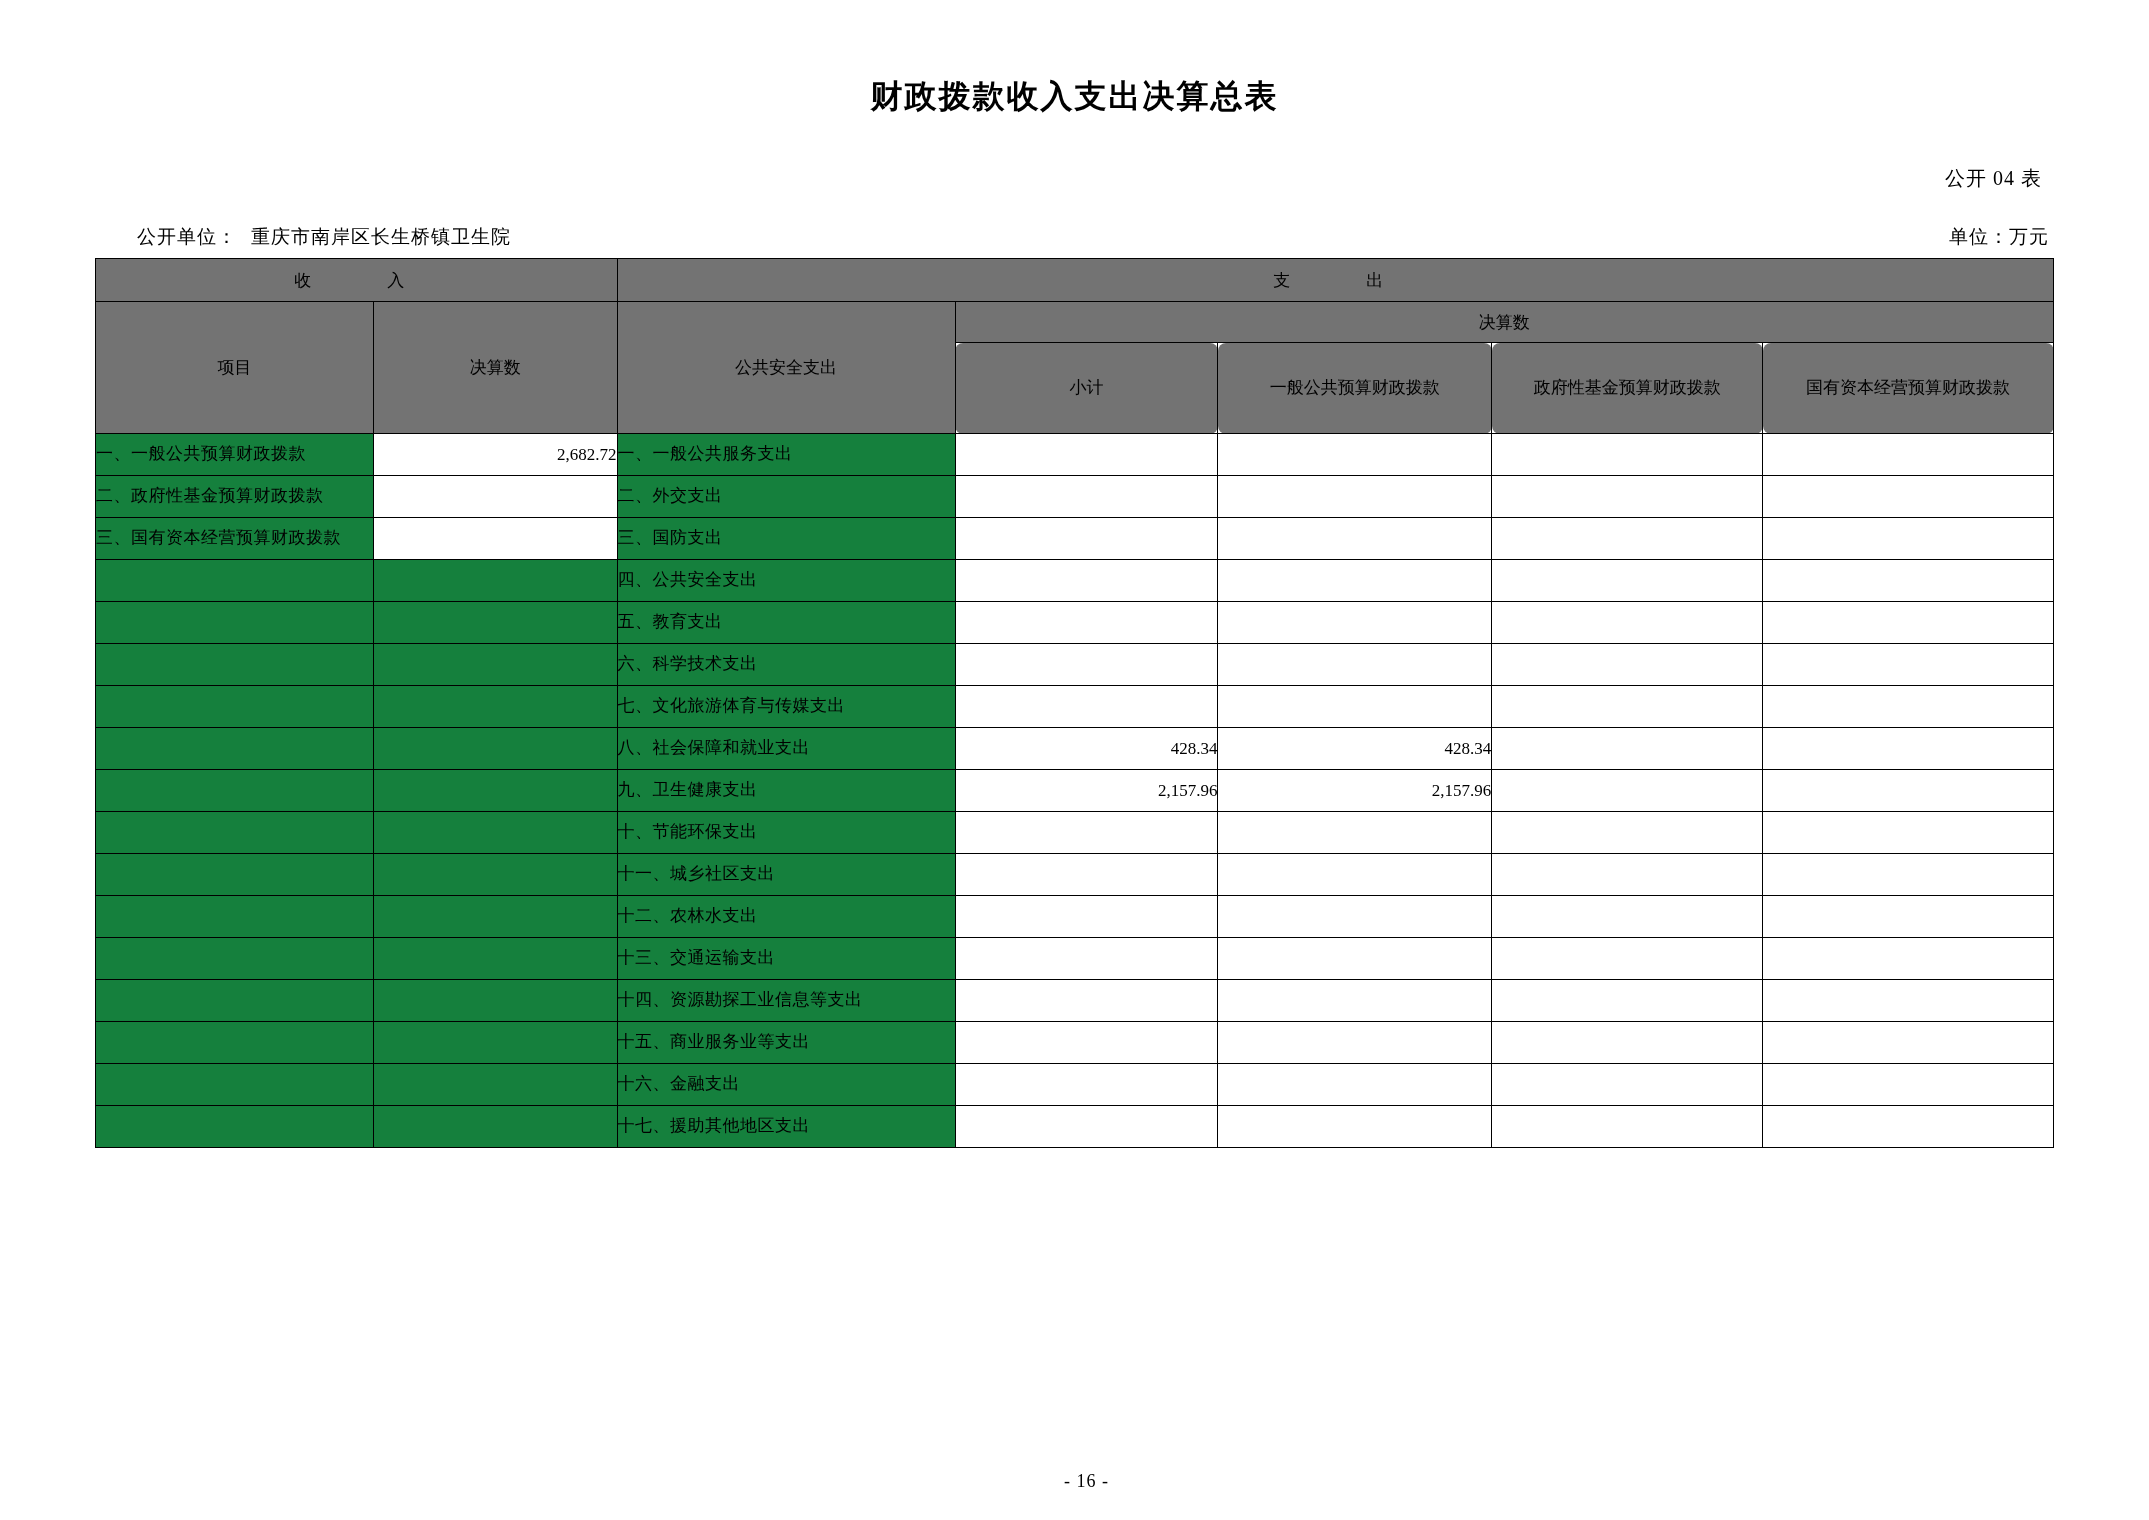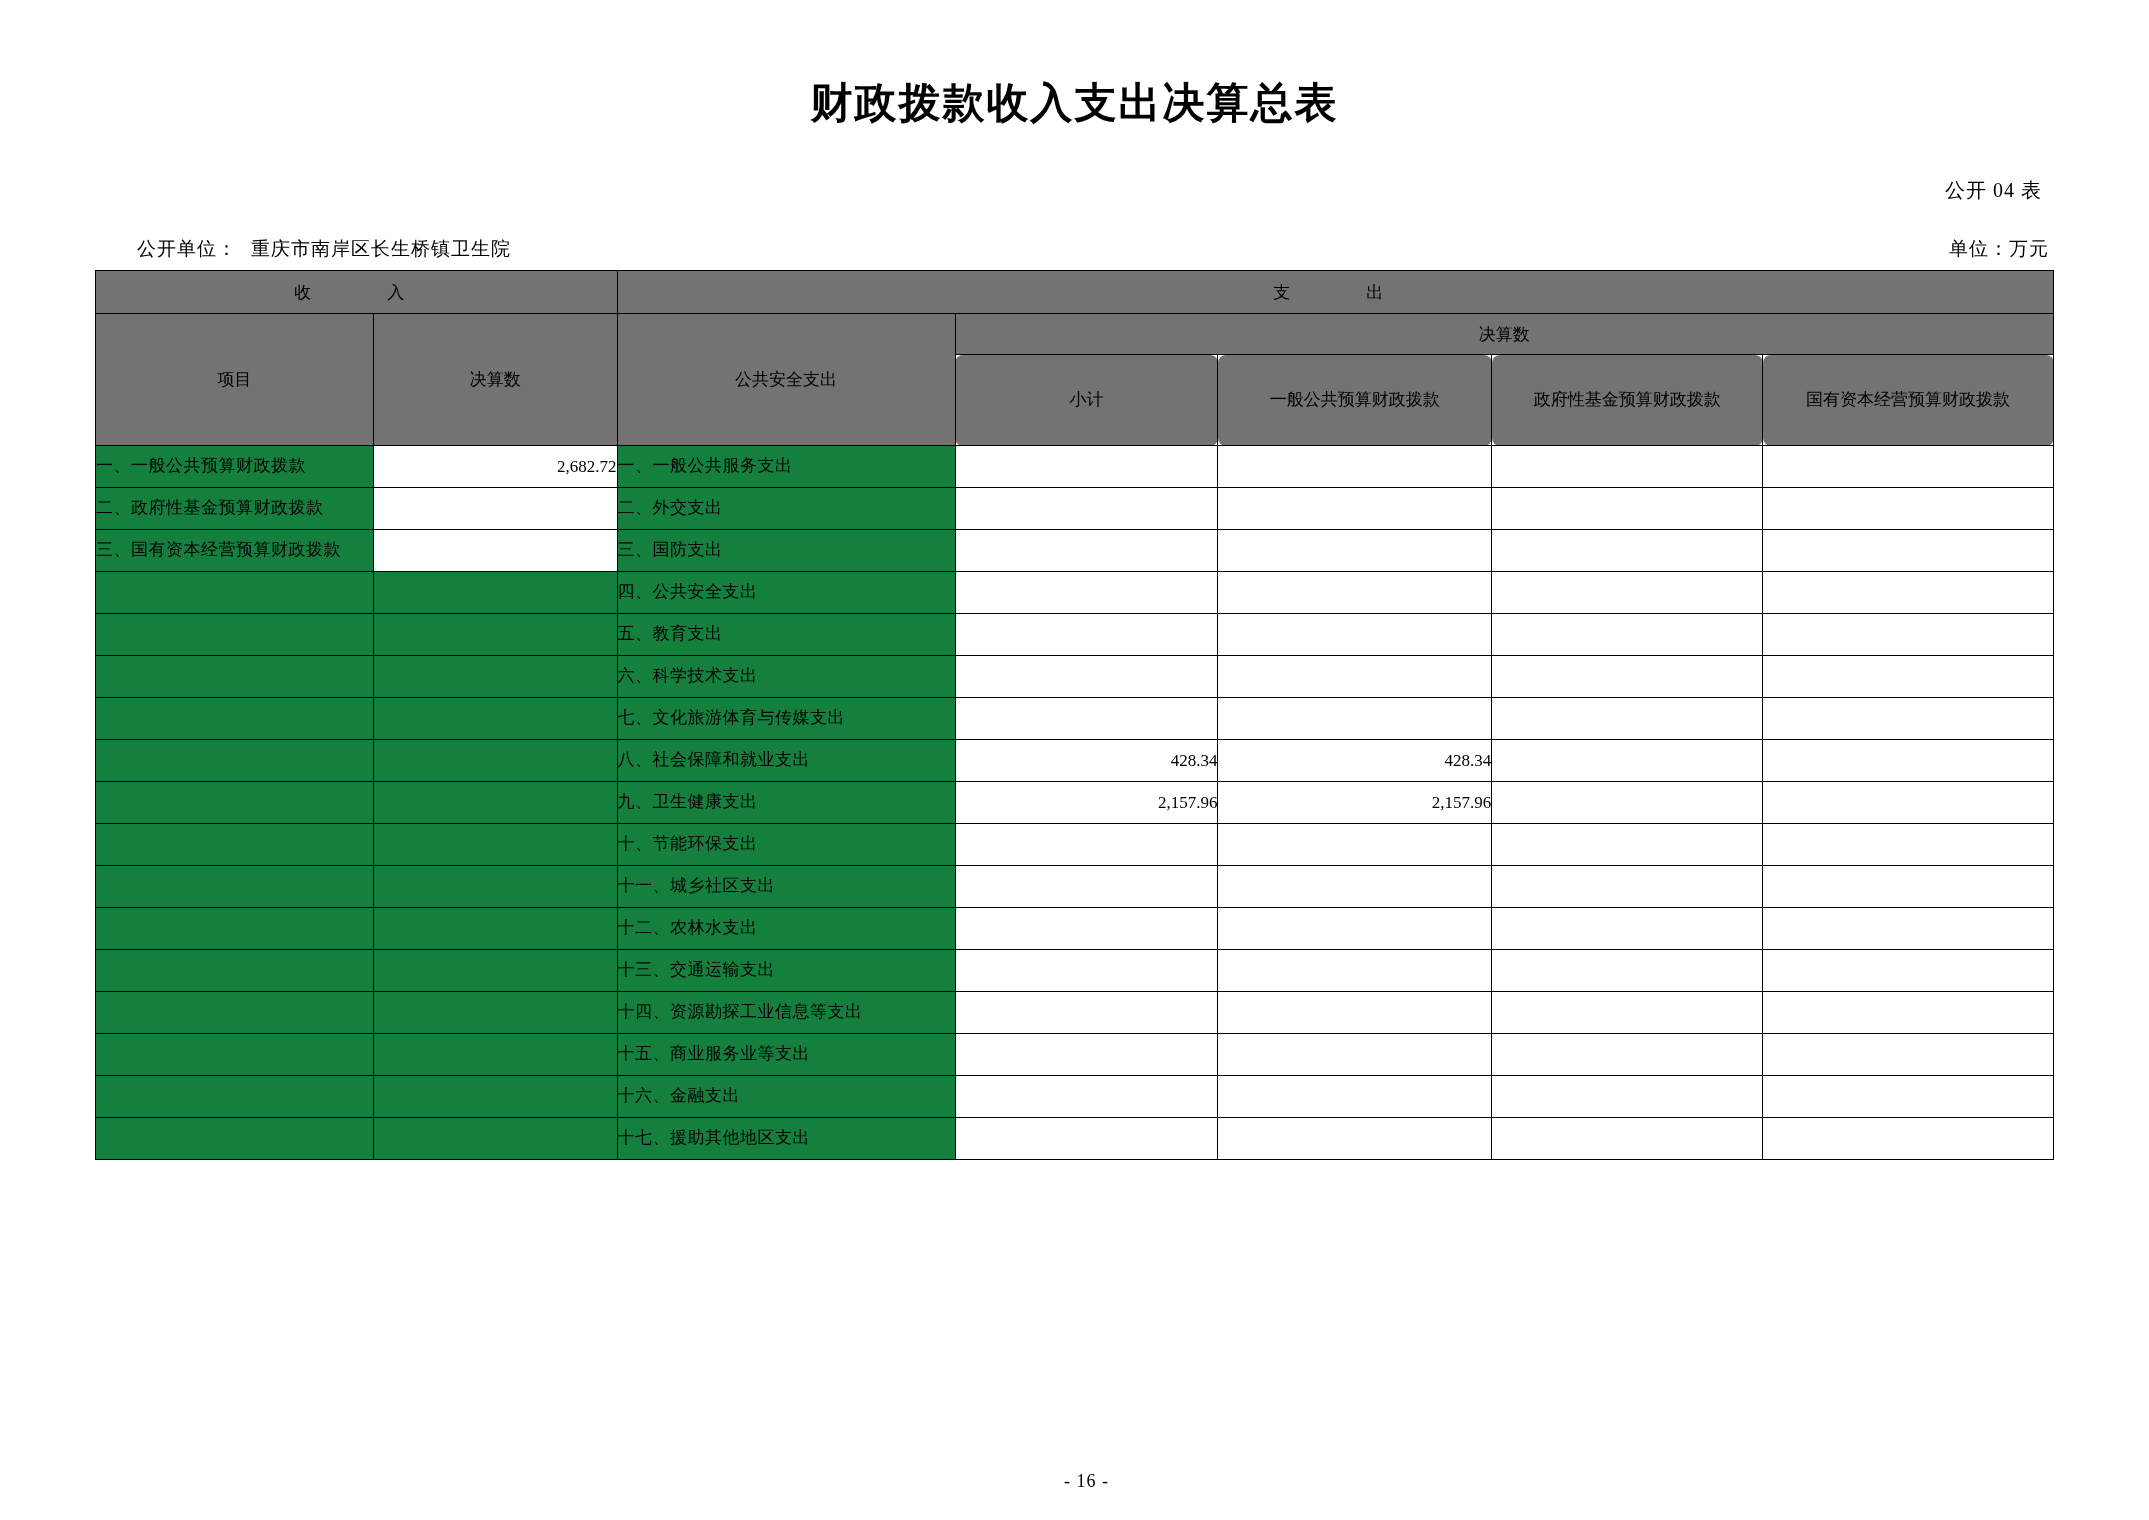--- a/index.html
+++ b/index.html
@@ -19,21 +19,21 @@
     position: relative;
     width: 2149px;
     height: 1520px;
     box-sizing: border-box;
     padding: 0 95px;
   }
   .doc-title {
     text-align: center;
     font-family: "DejaVu Sans", "Liberation Sans", sans-serif;
     font-weight: bold;
-    font-size: 42px;
+    font-size: 32px;
     letter-spacing: 2px;
     padding-top: 75px;
     margin: 0;
   }
   .sheet-no {
     text-align: right;
     font-size: 20px;
     margin-top: 46px;
     padding-right: 12px;
     letter-spacing: 1px;

